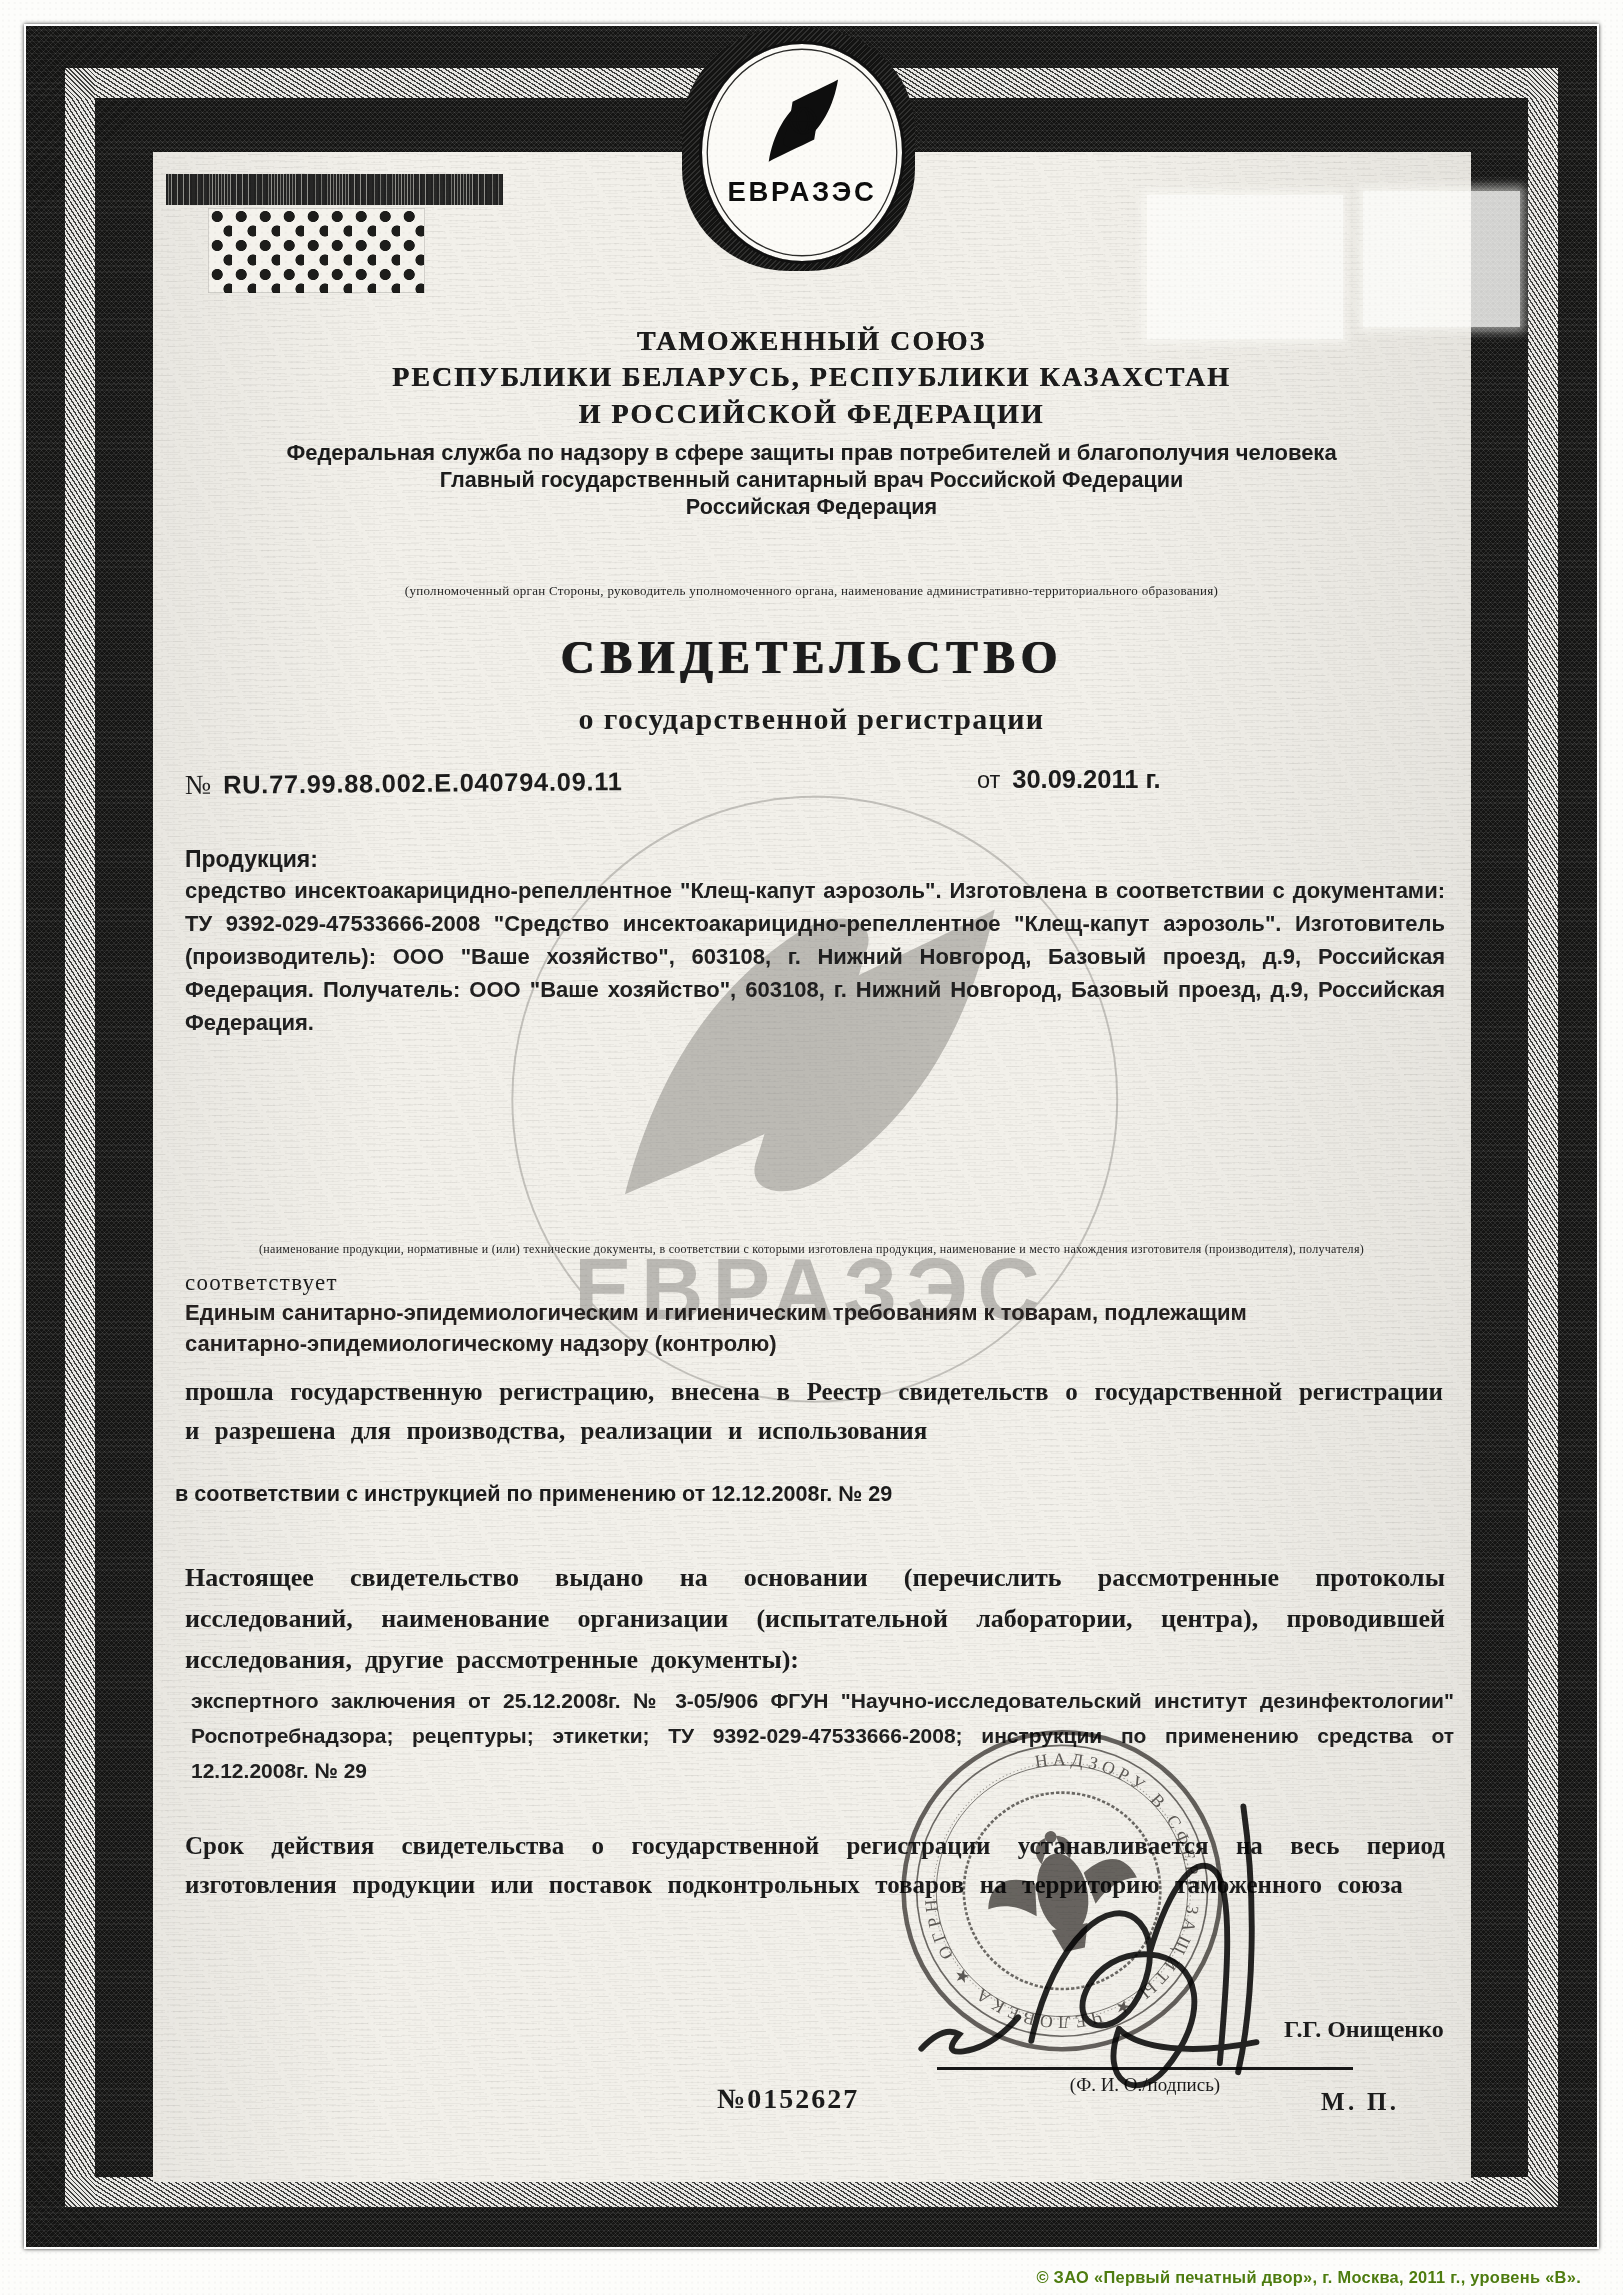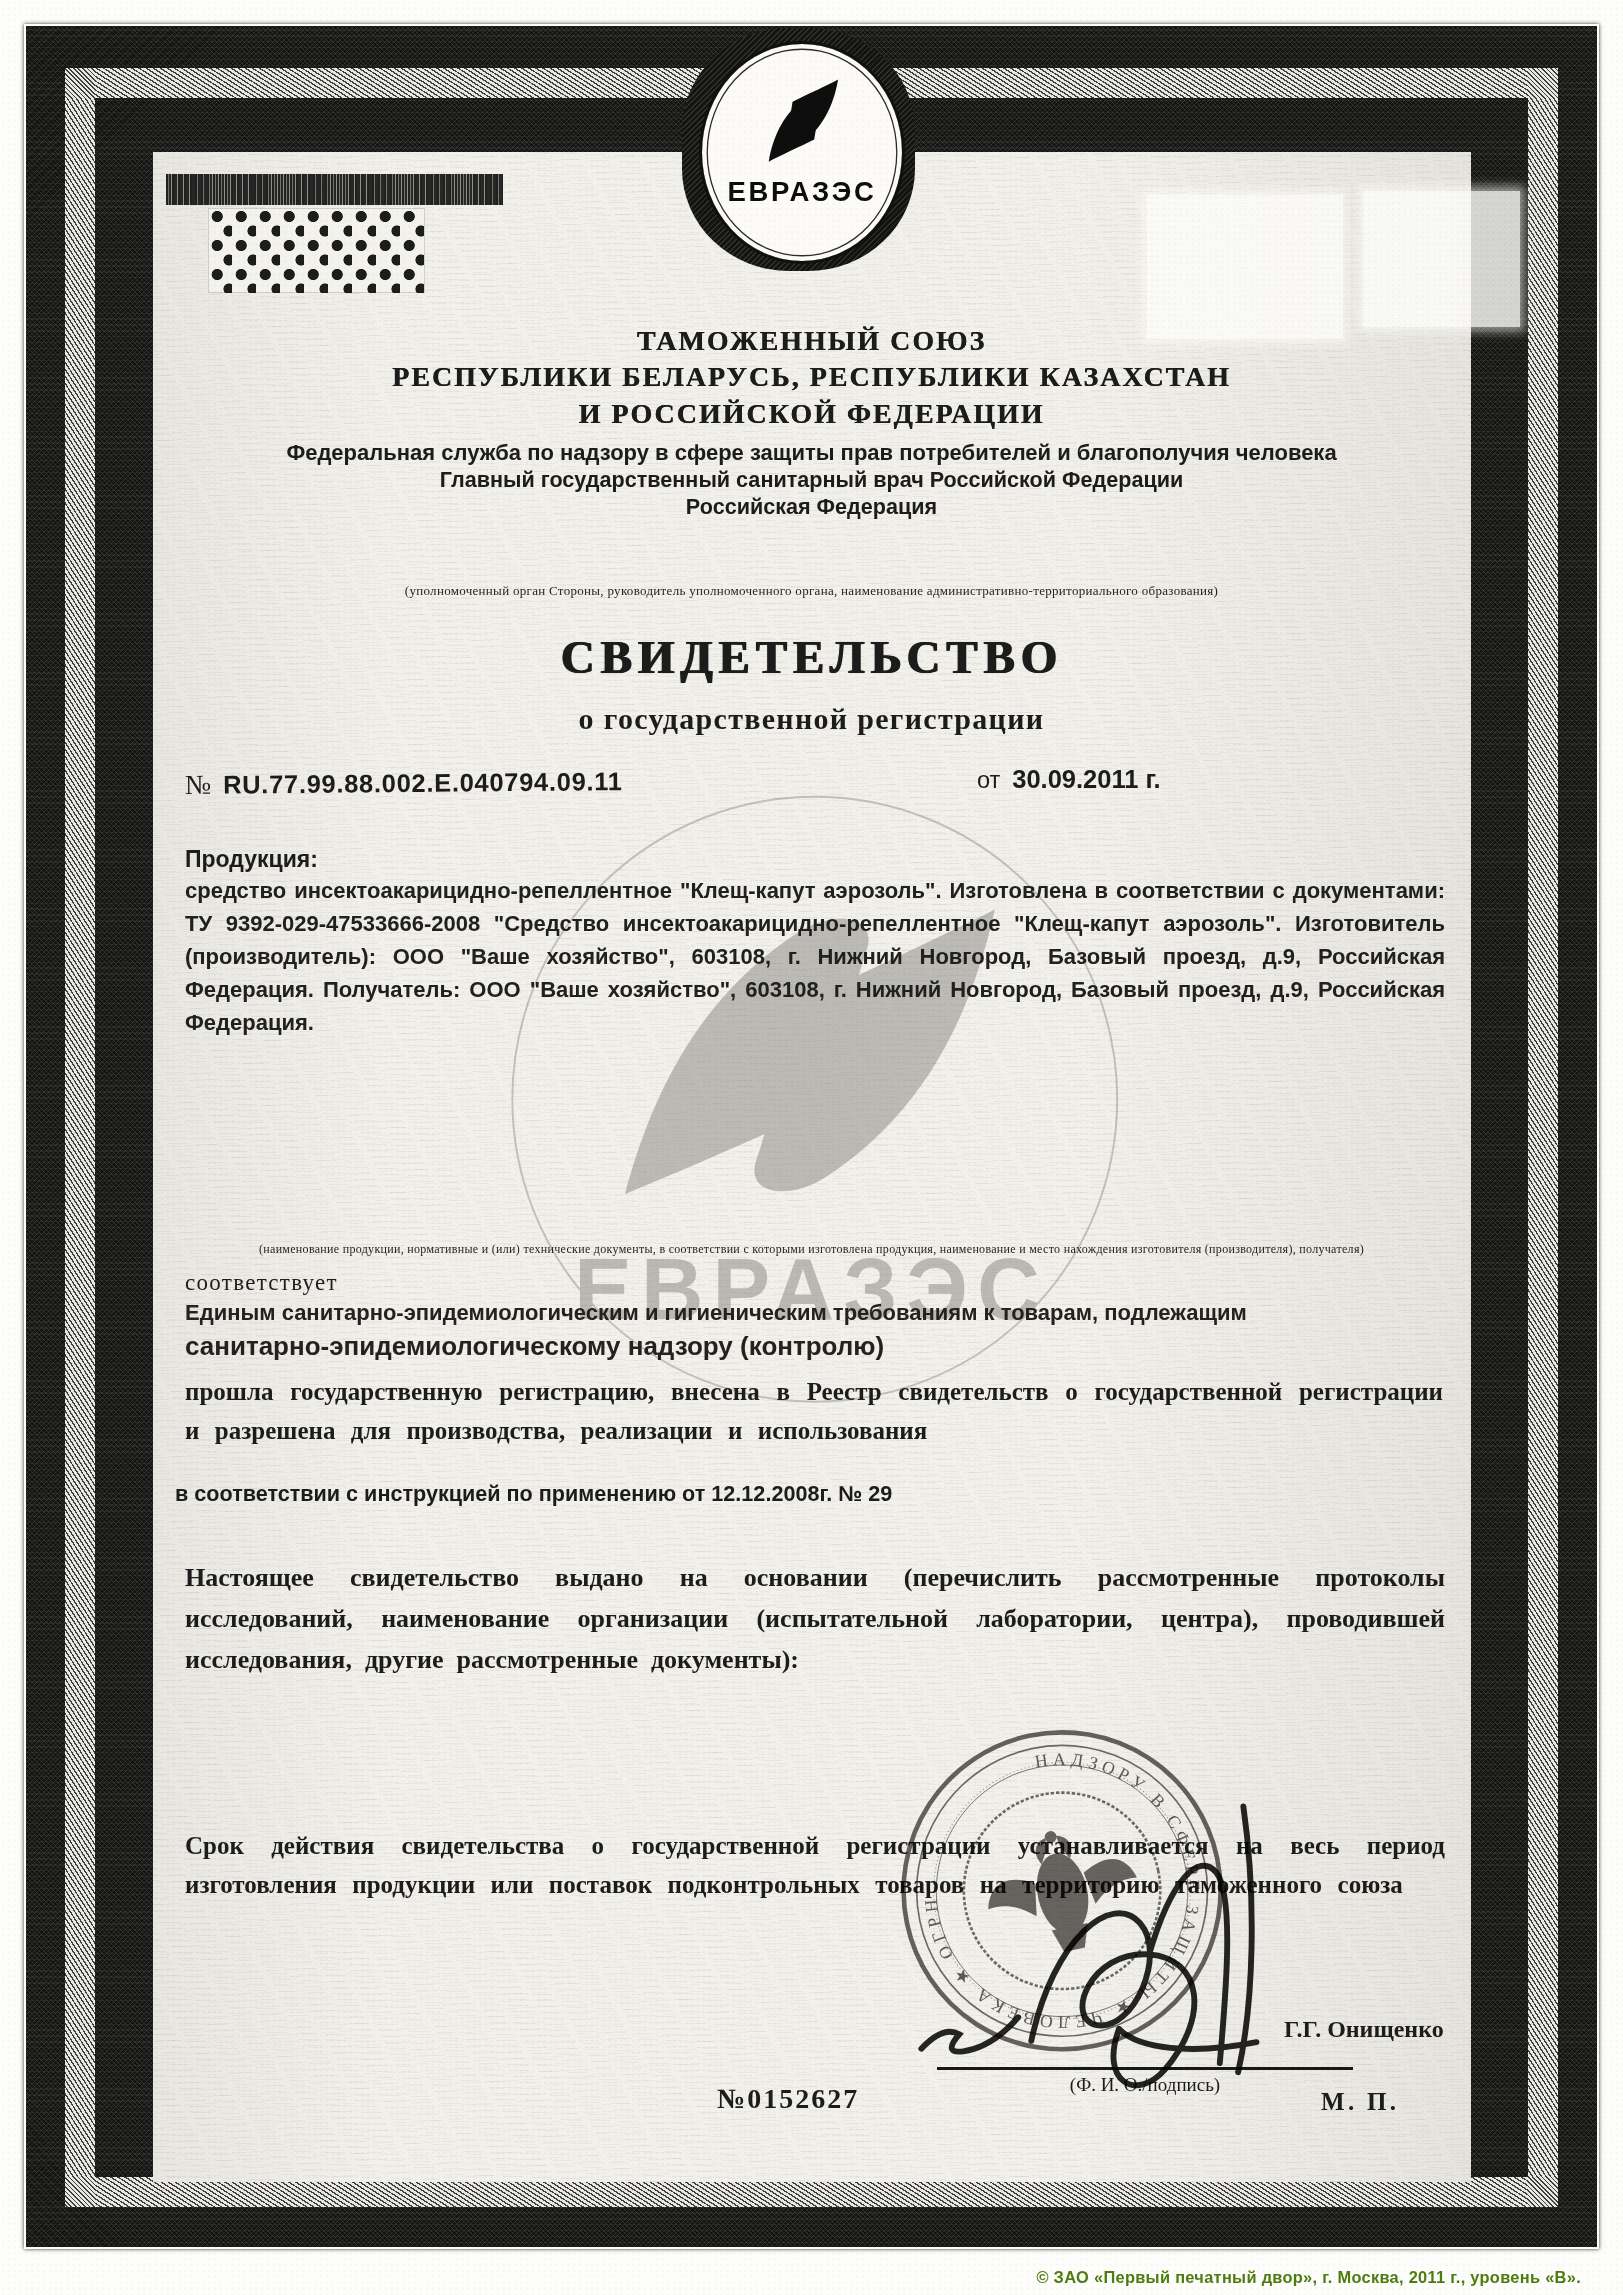--- a/index.html
+++ b/index.html
@@ -163,26 +163,27 @@
     <span class="sans" style="font-size:25.5px;font-weight:bold;">30.09.2011 г.</span>
   </div>
 
   <div class="abs sans" style="left:185px;top:846px;font-size:23px;font-weight:bold;">Продукция:</div>
   <div class="abs sans para" style="left:185px;top:874px;width:1260px;font-size:22px;line-height:33px;font-weight:600;color:#202020;">средство инсектоакарицидно-репеллентное "Клещ-капут аэрозоль". Изготовлена в соответствии с документами: ТУ 9392-029-47533666-2008 "Средство инсектоакарицидно-репеллентное "Клещ-капут аэрозоль". Изготовитель (производитель): ООО "Ваше хозяйство", 603108, г. Нижний Новгород, Базовый проезд, д.9, Российская Федерация.  Получатель: ООО "Ваше хозяйство", 603108, г. Нижний Новгород, Базовый проезд, д.9, Российская Федерация.</div>
 
   <div class="abs ctr small-note" style="top:1242px;font-size:12px;">(наименование продукции, нормативные и (или) технические документы, в соответствии с которыми изготовлена продукция, наименование и место нахождения изготовителя (производителя), получателя)</div>
 
   <div class="abs" style="left:185px;top:1270px;font-size:23px;letter-spacing:1.3px;">соответствует</div>
   <div class="abs sans" style="left:185px;top:1300px;width:1263px;font-size:22px;font-weight:bold;color:#252120;">Единым санитарно-эпидемиологическим и гигиеническим требованиям к товарам, подлежащим</div>
-  <div class="abs sans" style="left:185px;top:1331px;width:1263px;font-size:26px;font-weight:bold;color:#252120;">санитарно-эпидемиологическому надзору (контролю)</div>
+  <div class="abs sans" style="left:185px;top:1331px;width:1263px;font-size:22px;font-weight:bold;color:#252120;">санитарно-эпидемиологическому надзору (контролю)</div>
 
   <div class="abs para jserif" style="left:185px;top:1372px;width:1258px;">прошла государственную регистрацию, внесена в Реестр свидетельств о государственной регистрации и разрешена для производства, реализации и использования</div>
   <div class="abs sans" style="left:175px;top:1481px;font-size:21.6px;font-weight:bold;">в соответствии с инструкцией по применению от 12.12.2008г. № 29</div>
 
   <div class="abs para" style="left:185px;top:1557px;width:1260px;font-size:26px;line-height:41px;word-spacing:6.5px;font-weight:600;">Настоящее свидетельство выдано на основании (перечислить рассмотренные протоколы исследований, наименование организации (испытательной лаборатории, центра), проводившей исследования, другие рассмотренные документы):</div>
+  <div class="abs sans para" style="left:191px;top:1683px;width:1263px;font-size:21px;line-height:35px;font-weight:600;color:#202020;">экспертного заключения от 25.12.2008г. № 3-05/906 ФГУН "Научно-исследовательский институт дезинфектологии" Роспотребнадзора; рецептуры; этикетки; ТУ 9392-029-47533666-2008; инструкции по применению средства от 12.12.2008г. № 29</div>
 
   <div class="abs para jserif" style="left:185px;top:1826px;width:1260px;">Срок действия свидетельства о государственной регистрации устанавливается на весь период изготовления продукции или поставок подконтрольных товаров на территорию таможенного союза</div>
 
   <svg class="stamp-wrap" viewBox="0 0 620 620">
     <g transform="rotate(-12 304 296)" stroke="#35312e" fill="none">
       <circle cx="304" cy="296" r="242" stroke-width="7" opacity=".85"></circle>
       <circle cx="304" cy="296" r="222" stroke-width="2.5" opacity=".8"></circle>
       <circle cx="304" cy="296" r="150" stroke-width="4" opacity=".8" stroke-dasharray="5 3"></circle>
       <circle cx="304" cy="296" r="196" stroke-width="1.5" opacity=".5" stroke-dasharray="2 4"></circle>
       <path id="sealring" d="M304,104 a192,192 0 1,1 -0.1,0"></path>

